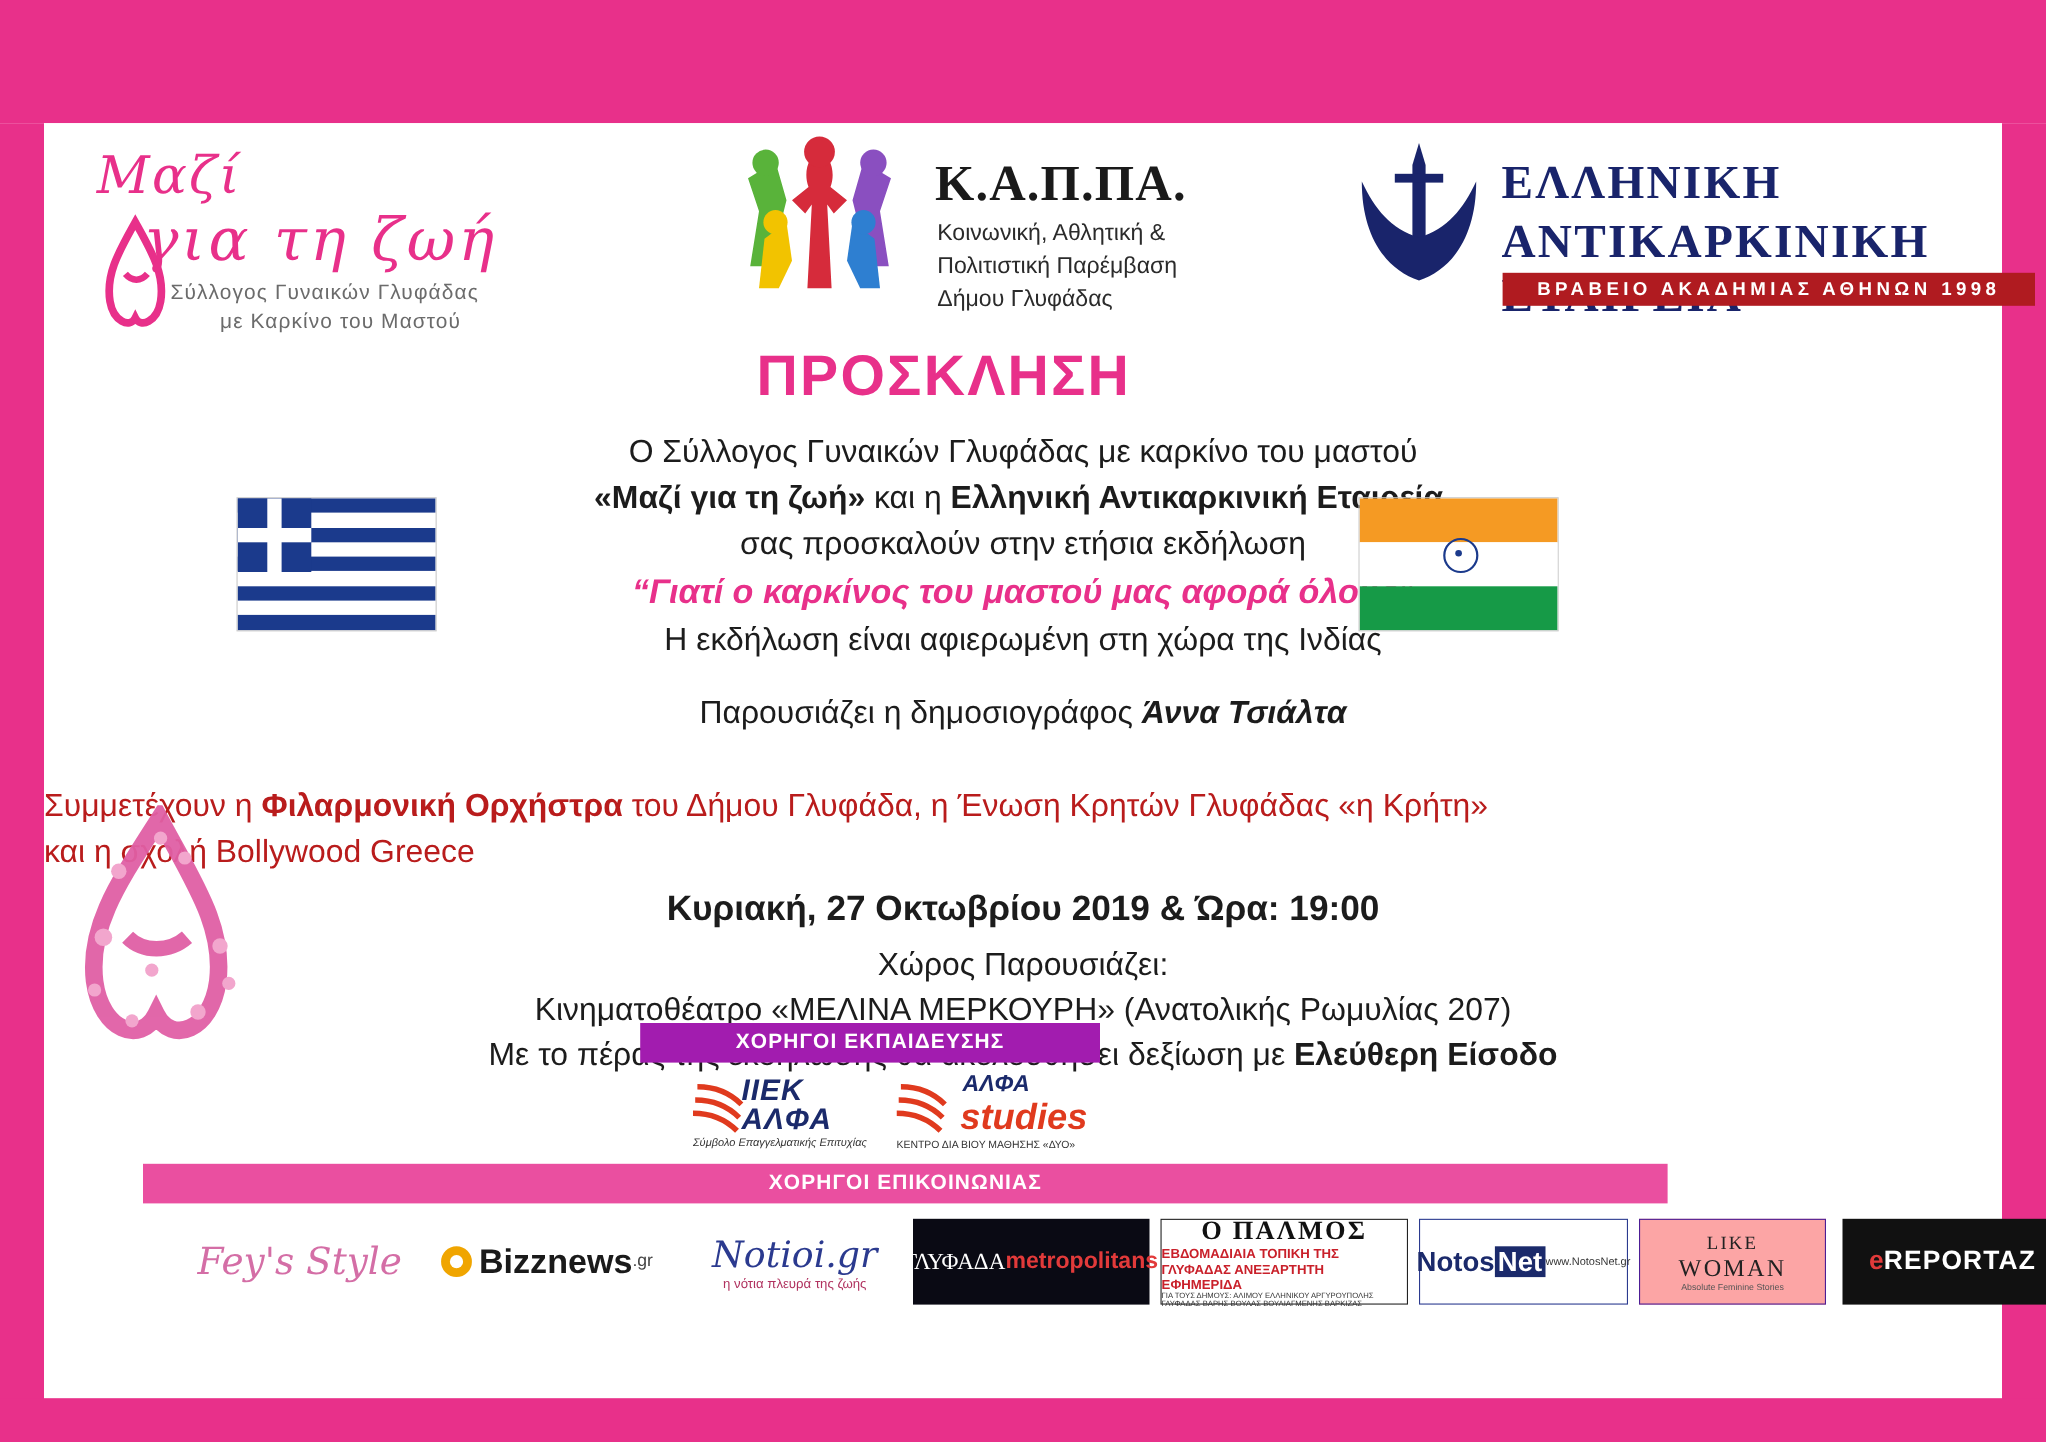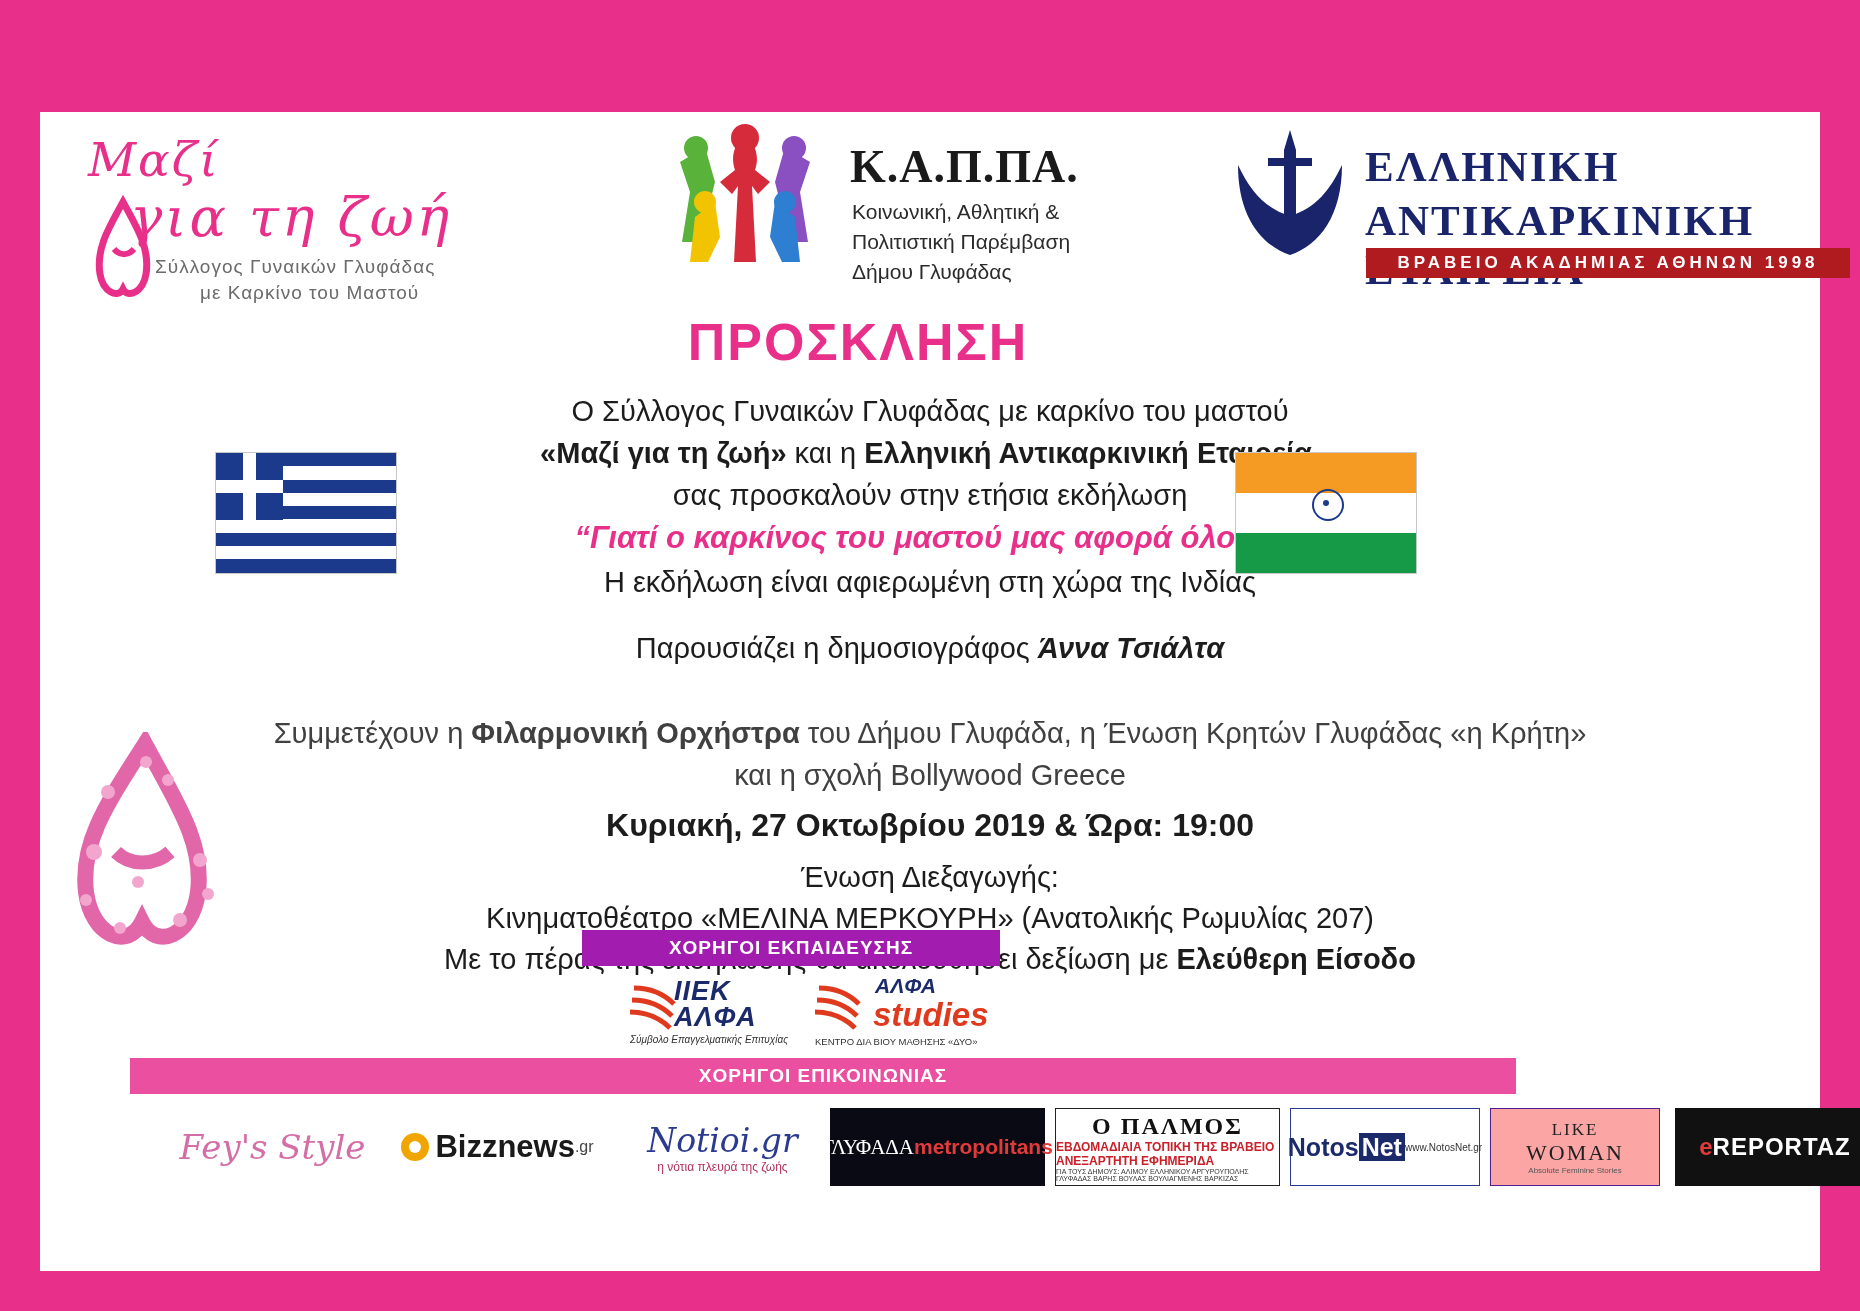--- a/index.html
+++ b/index.html
@@ -119,22 +119,22 @@
   .body-text .l{display:block;}
   .quote{
     color:#e8308a;font-weight:bold;font-style:italic;font-size:31px;
   }
   .presenter{
     position:absolute;left:0;top:520px;width:1780px;text-align:center;
     font-size:29px;color:#1c1c1c;
   }
   .presenter .name{font-weight:bold;font-style:italic;}
   .participants{
-    position:absolute;left:0;top:600px;width:1780px;text-align:center;
-    font-size:29px;color:#404040;line-height:1.45;
+    position:absolute;left:0;top:600px;width:1780px;text-align:left;
+    font-size:29px;color:#b91c1c;line-height:1.45;
   }
   .when{
     position:absolute;left:0;top:695px;width:1780px;text-align:center;
     font-size:32px;font-weight:bold;color:#1c1c1c;
   }
   .venue{
     position:absolute;left:0;top:745px;width:1780px;text-align:center;
     font-size:29px;color:#1c1c1c;line-height:1.42;
   }
   .venue b{font-weight:bold;}
@@ -309,21 +309,21 @@
     </div>
 
     <div class="participants">
       <span>Συμμετέχουν η </span><b>Φιλαρμονική Ορχήστρα</b><span> του Δήμου Γλυφάδα, η Ένωση Κρητών Γλυφάδας «η Κρήτη»</span><br>
       <span>και η σχολή Bollywood Greece</span>
     </div>
 
     <div class="when">Κυριακή, 27 Οκτωβρίου 2019 &amp; Ώρα: 19:00</div>
 
     <div class="venue">
-      <span>Ένωση Διεξαγωγής:</span><br>
+      <span>Χώρος Παρουσιάζει:</span><br>
       <span>Κινηματοθέατρο «ΜΕΛΙΝΑ ΜΕΡΚΟΥΡΗ» (Ανατολικής Ρωμυλίας 207)</span><br>
       <span>Με το πέρας της εκδήλωσης θα ακολουθήσει δεξίωση με </span><b>Ελεύθερη Είσοδο</b>
     </div>
 
     <div class="flag-gr">
       <div class="stripe" style="top:0"></div>
       <div class="stripe" style="top:26.6px"></div>
       <div class="stripe" style="top:53.2px"></div>
       <div class="stripe" style="top:79.8px"></div>
       <div class="stripe" style="top:106.4px"></div>
@@ -399,21 +399,21 @@
         <span class="bizz-gr">.gr</span>
       </div>
 
       <div class="m m-glyf">
         <span class="glyf-a">ΓΛΥΦΑΔΑ</span>
         <span class="glyf-b">metropolitans</span>
       </div>
 
       <div class="m m-palmos">
         <div class="palmos-top">Ο ΠΑΛΜΟΣ</div>
-        <div class="palmos-red">ΕΒΔΟΜΑΔΙΑΙΑ ΤΟΠΙΚΗ  ΤΗΣ ΒΡΑΒΕΙΟ  ΑΝΕΞΑΡΤΗΤΗ ΕΦΗΜΕΡΙΔΑ</div>
+        <div class="palmos-red">ΕΒΔΟΜΑΔΙΑΙΑ ΤΟΠΙΚΗ  ΤΗΣ ΓΛΥΦΑΔΑΣ  ΑΝΕΞΑΡΤΗΤΗ ΕΦΗΜΕΡΙΔΑ</div>
         <div class="palmos-small">ΓΙΑ ΤΟΥΣ ΔΗΜΟΥΣ: ΑΛΙΜΟΥ ΕΛΛΗΝΙΚΟΥ ΑΡΓΥΡΟΥΠΟΛΗΣ ΓΛΥΦΑΔΑΣ ΒΑΡΗΣ ΒΟΥΛΑΣ ΒΟΥΛΙΑΓΜΕΝΗΣ  ΒΑΡΚΙΖΑΣ</div>
       </div>
 
       <div class="m m-notosnet">
         <div class="nn-t"><span style="background:none;color:#1b2a6b;padding:0">Notos</span><span>Net</span></div>
         <div class="nn-s">www.NotosNet.gr</div>
       </div>
 
       <div class="m m-likewoman">
         <div class="lw-1">LIKE</div>

